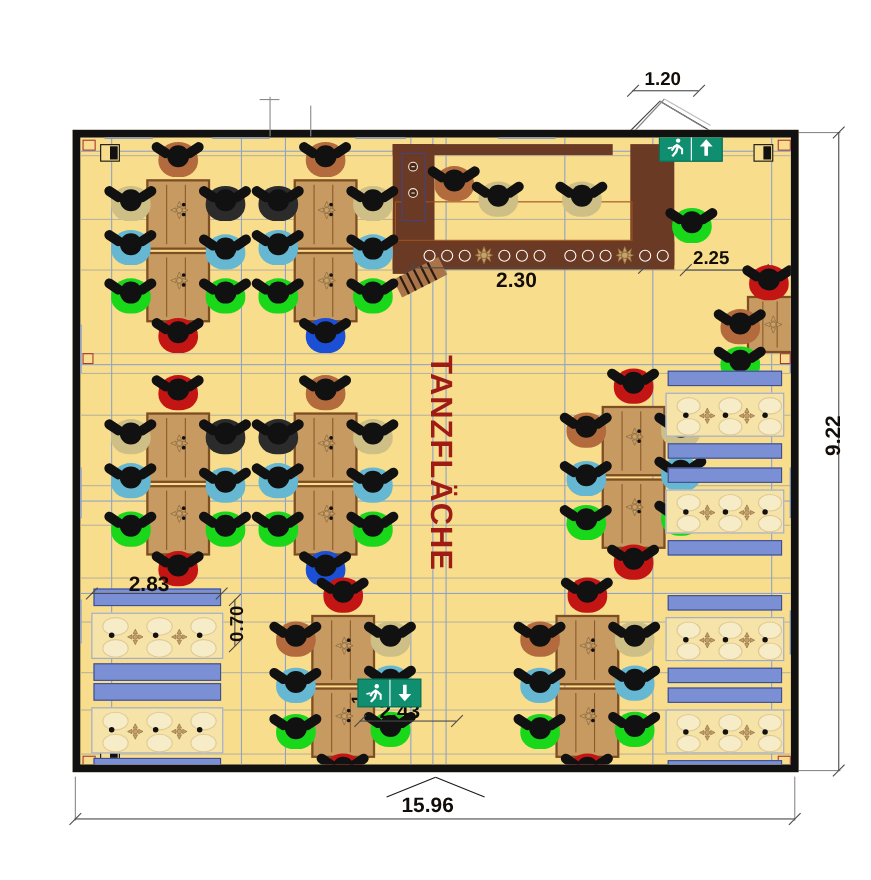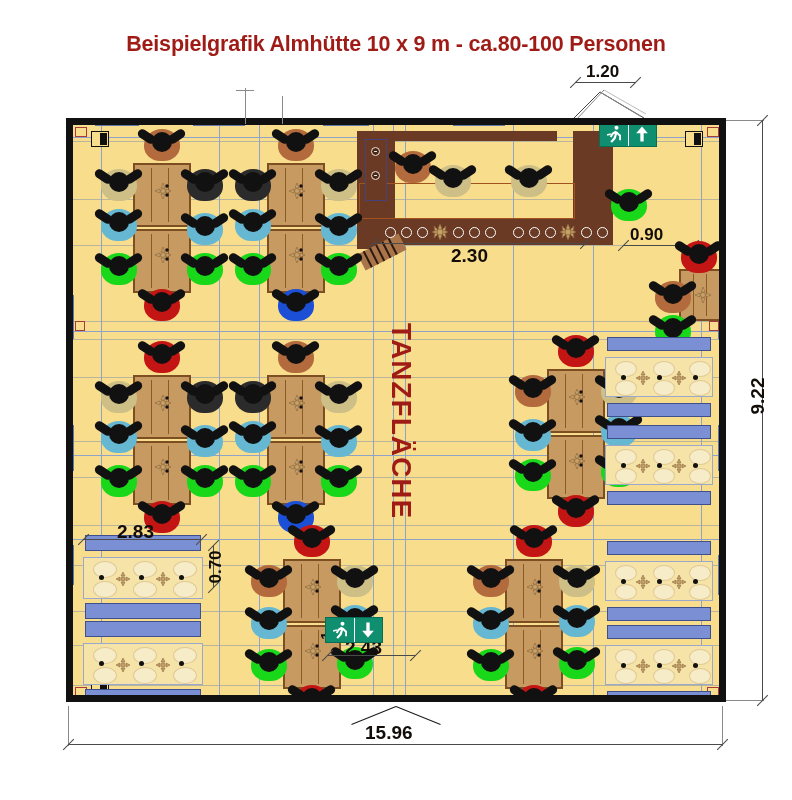--- a/index.html
+++ b/index.html
@@ -83,21 +83,20 @@
   #dancetxt{position:absolute;color:#9e1b16;font-weight:bold;font-size:28px;
             letter-spacing:1px;white-space:nowrap;transform:rotate(90deg);
             transform-origin:left top;}
   .leader{position:absolute;background:#1a1a1a;height:1px;transform-origin:left center;}
 </style>
 </head>
 <body>
 
 <div id="stage">
 
-  <div id="title">Beispielgrafik Almhütte 10 x 9 m - ca.80-100 Personen</div>
 
   <div class="ext v" style="left:68px;top:706px;height:40px;"></div>
   <div class="ext v" style="left:722px;top:706px;height:40px;"></div>
   <div class="dline h" style="left:68px;top:744px;width:654px;"></div>
   <div class="tick" style="left:61px;top:744px;"></div>
   <div class="tick" style="left:715px;top:744px;"></div>
   <div class="dimtxt" style="left:365px;top:722px;font-size:19px;">15.96</div>
   <div class="leader" style="left:396px;top:706px;width:48px;transform:rotate(22deg);"></div>
   <div class="leader" style="left:348px;top:706px;width:48px;transform:rotate(-22deg) translateX(0);transform-origin:right center;"></div>
 
@@ -255,21 +254,21 @@
         </div>
 
       <div class="dline h" style="left:300px;top:118px;width:212px;"></div>
       <div class="tick" style="left:293px;top:118px;"></div>
       <div class="tick" style="left:505px;top:118px;"></div>
       <div class="dimtxt" style="left:378px;top:120px;font-size:19px;">2.30</div>
 
       <div class="dline h" style="left:550px;top:120px;width:70px;"></div>
       <div class="tick" style="left:543px;top:120px;"></div>
       <div class="tick" style="left:613px;top:120px;"></div>
-      <div class="dimtxt" style="left:557px;top:100px;font-size:17px;">0.90</div>
+      <div class="dimtxt" style="left:557px;top:100px;font-size:17px;">2.25</div>
 
       <div id="dancetxt" style="left:344px;top:198px;">TANZFLÄCHE</div>
 
       <div style="position:absolute;left:26px;top:10px;width:122px;height:186px;">
         <div class="wtable" style="left:34px;top:28px;width:58px;height:64px;"></div>
         <div class="wtable" style="left:34px;top:94px;width:58px;height:64px;"></div>
         <div class="p" style="left:41px;top:-12px;">
             <div class="body" style="background:#b36a3c;"></div>
             <div class="arm l"></div>
             <div class="arm r"></div>

